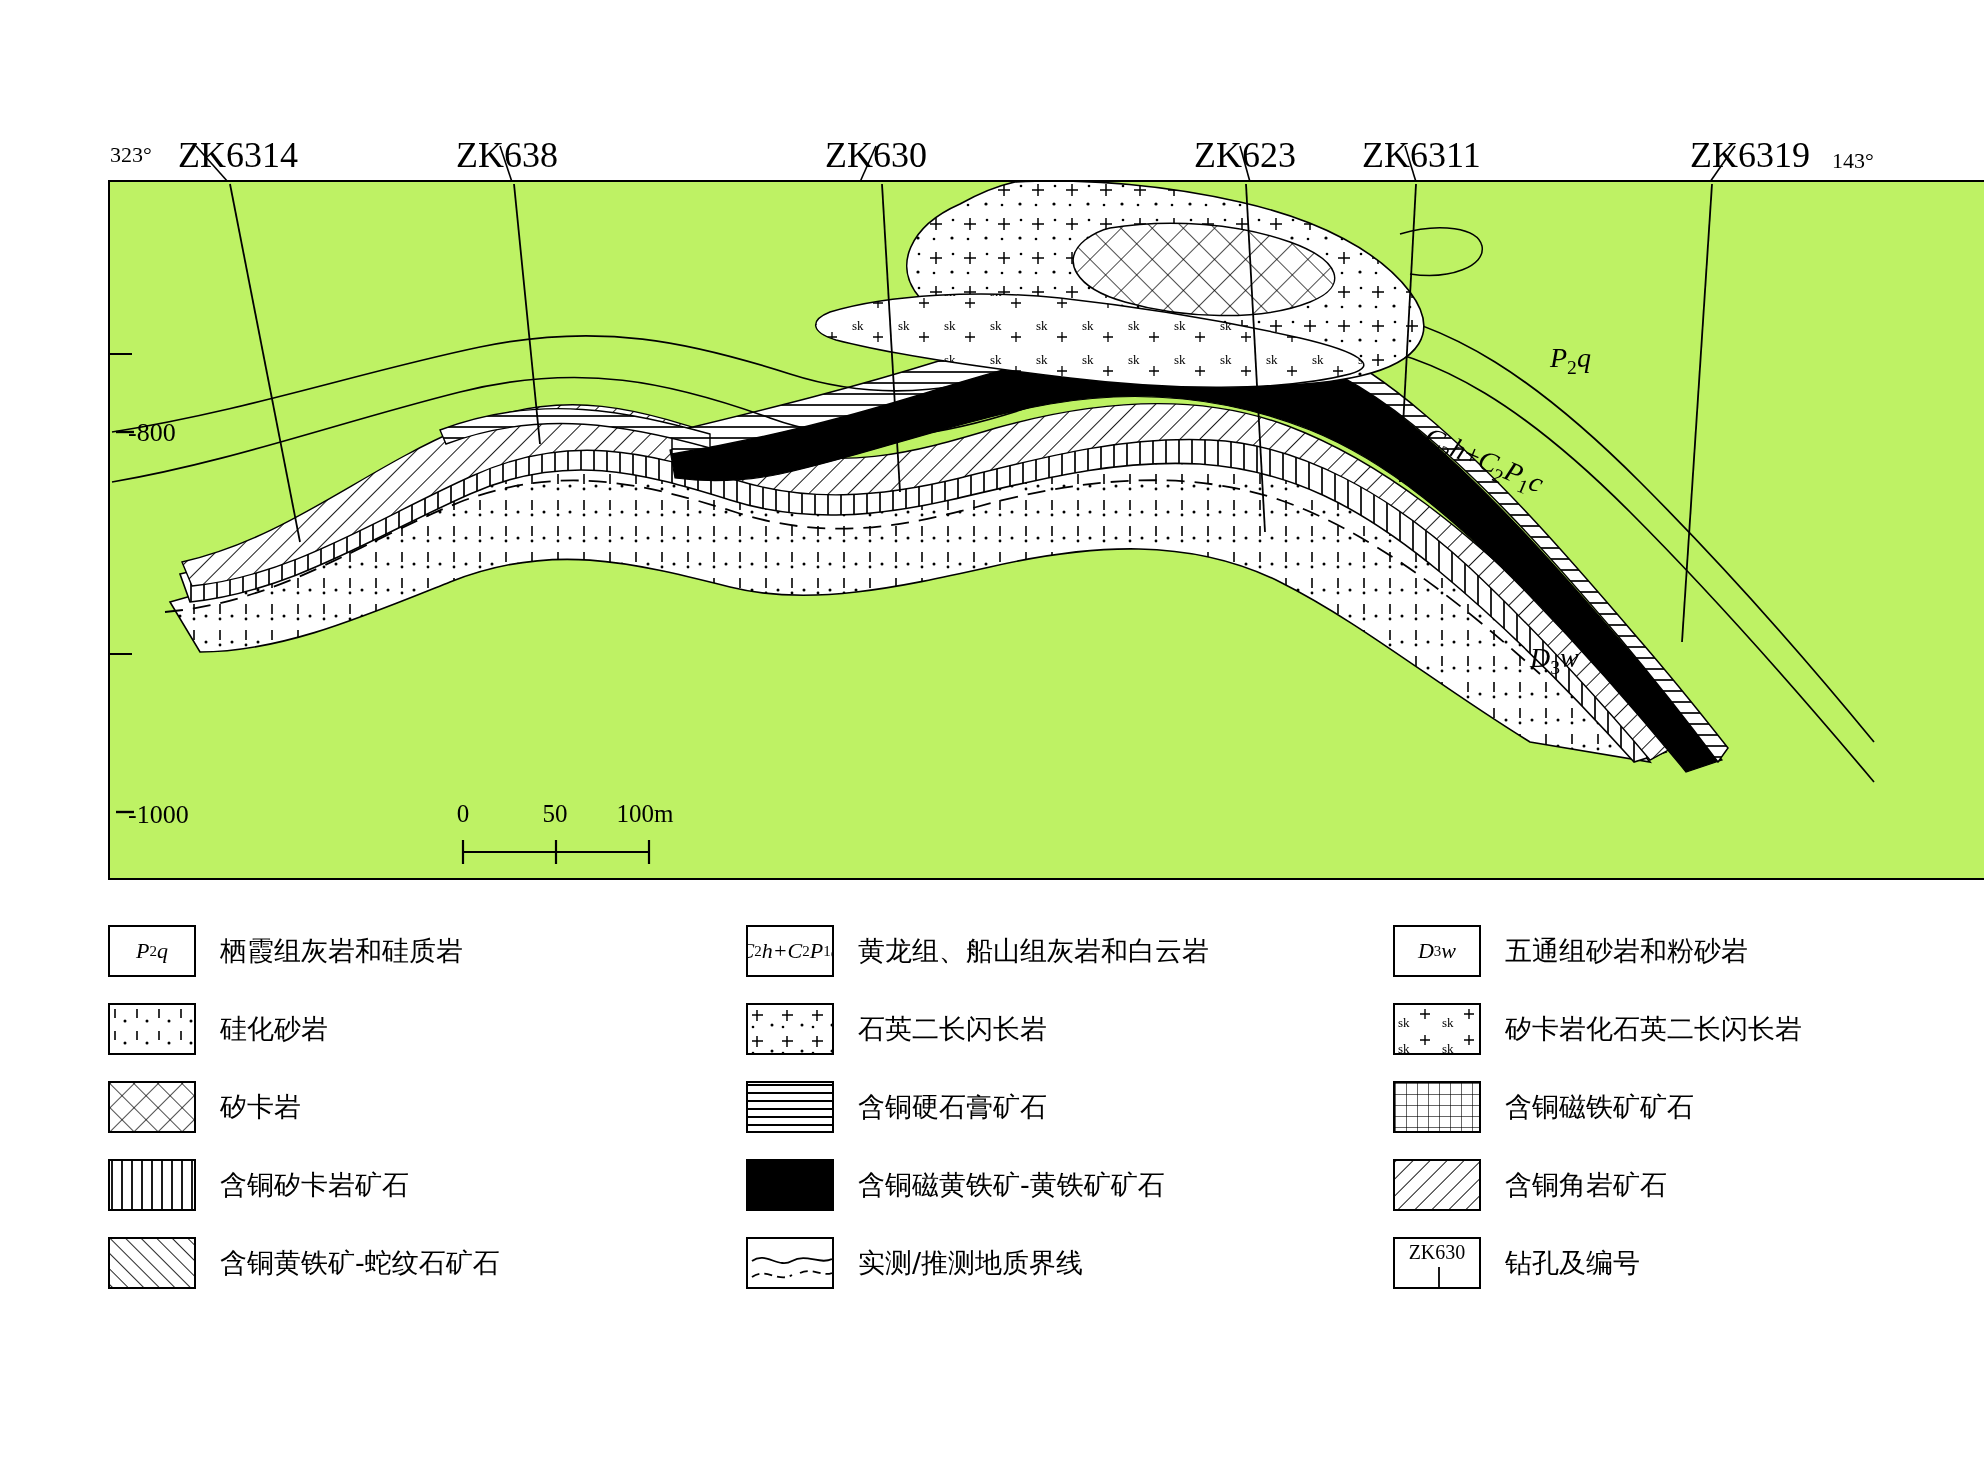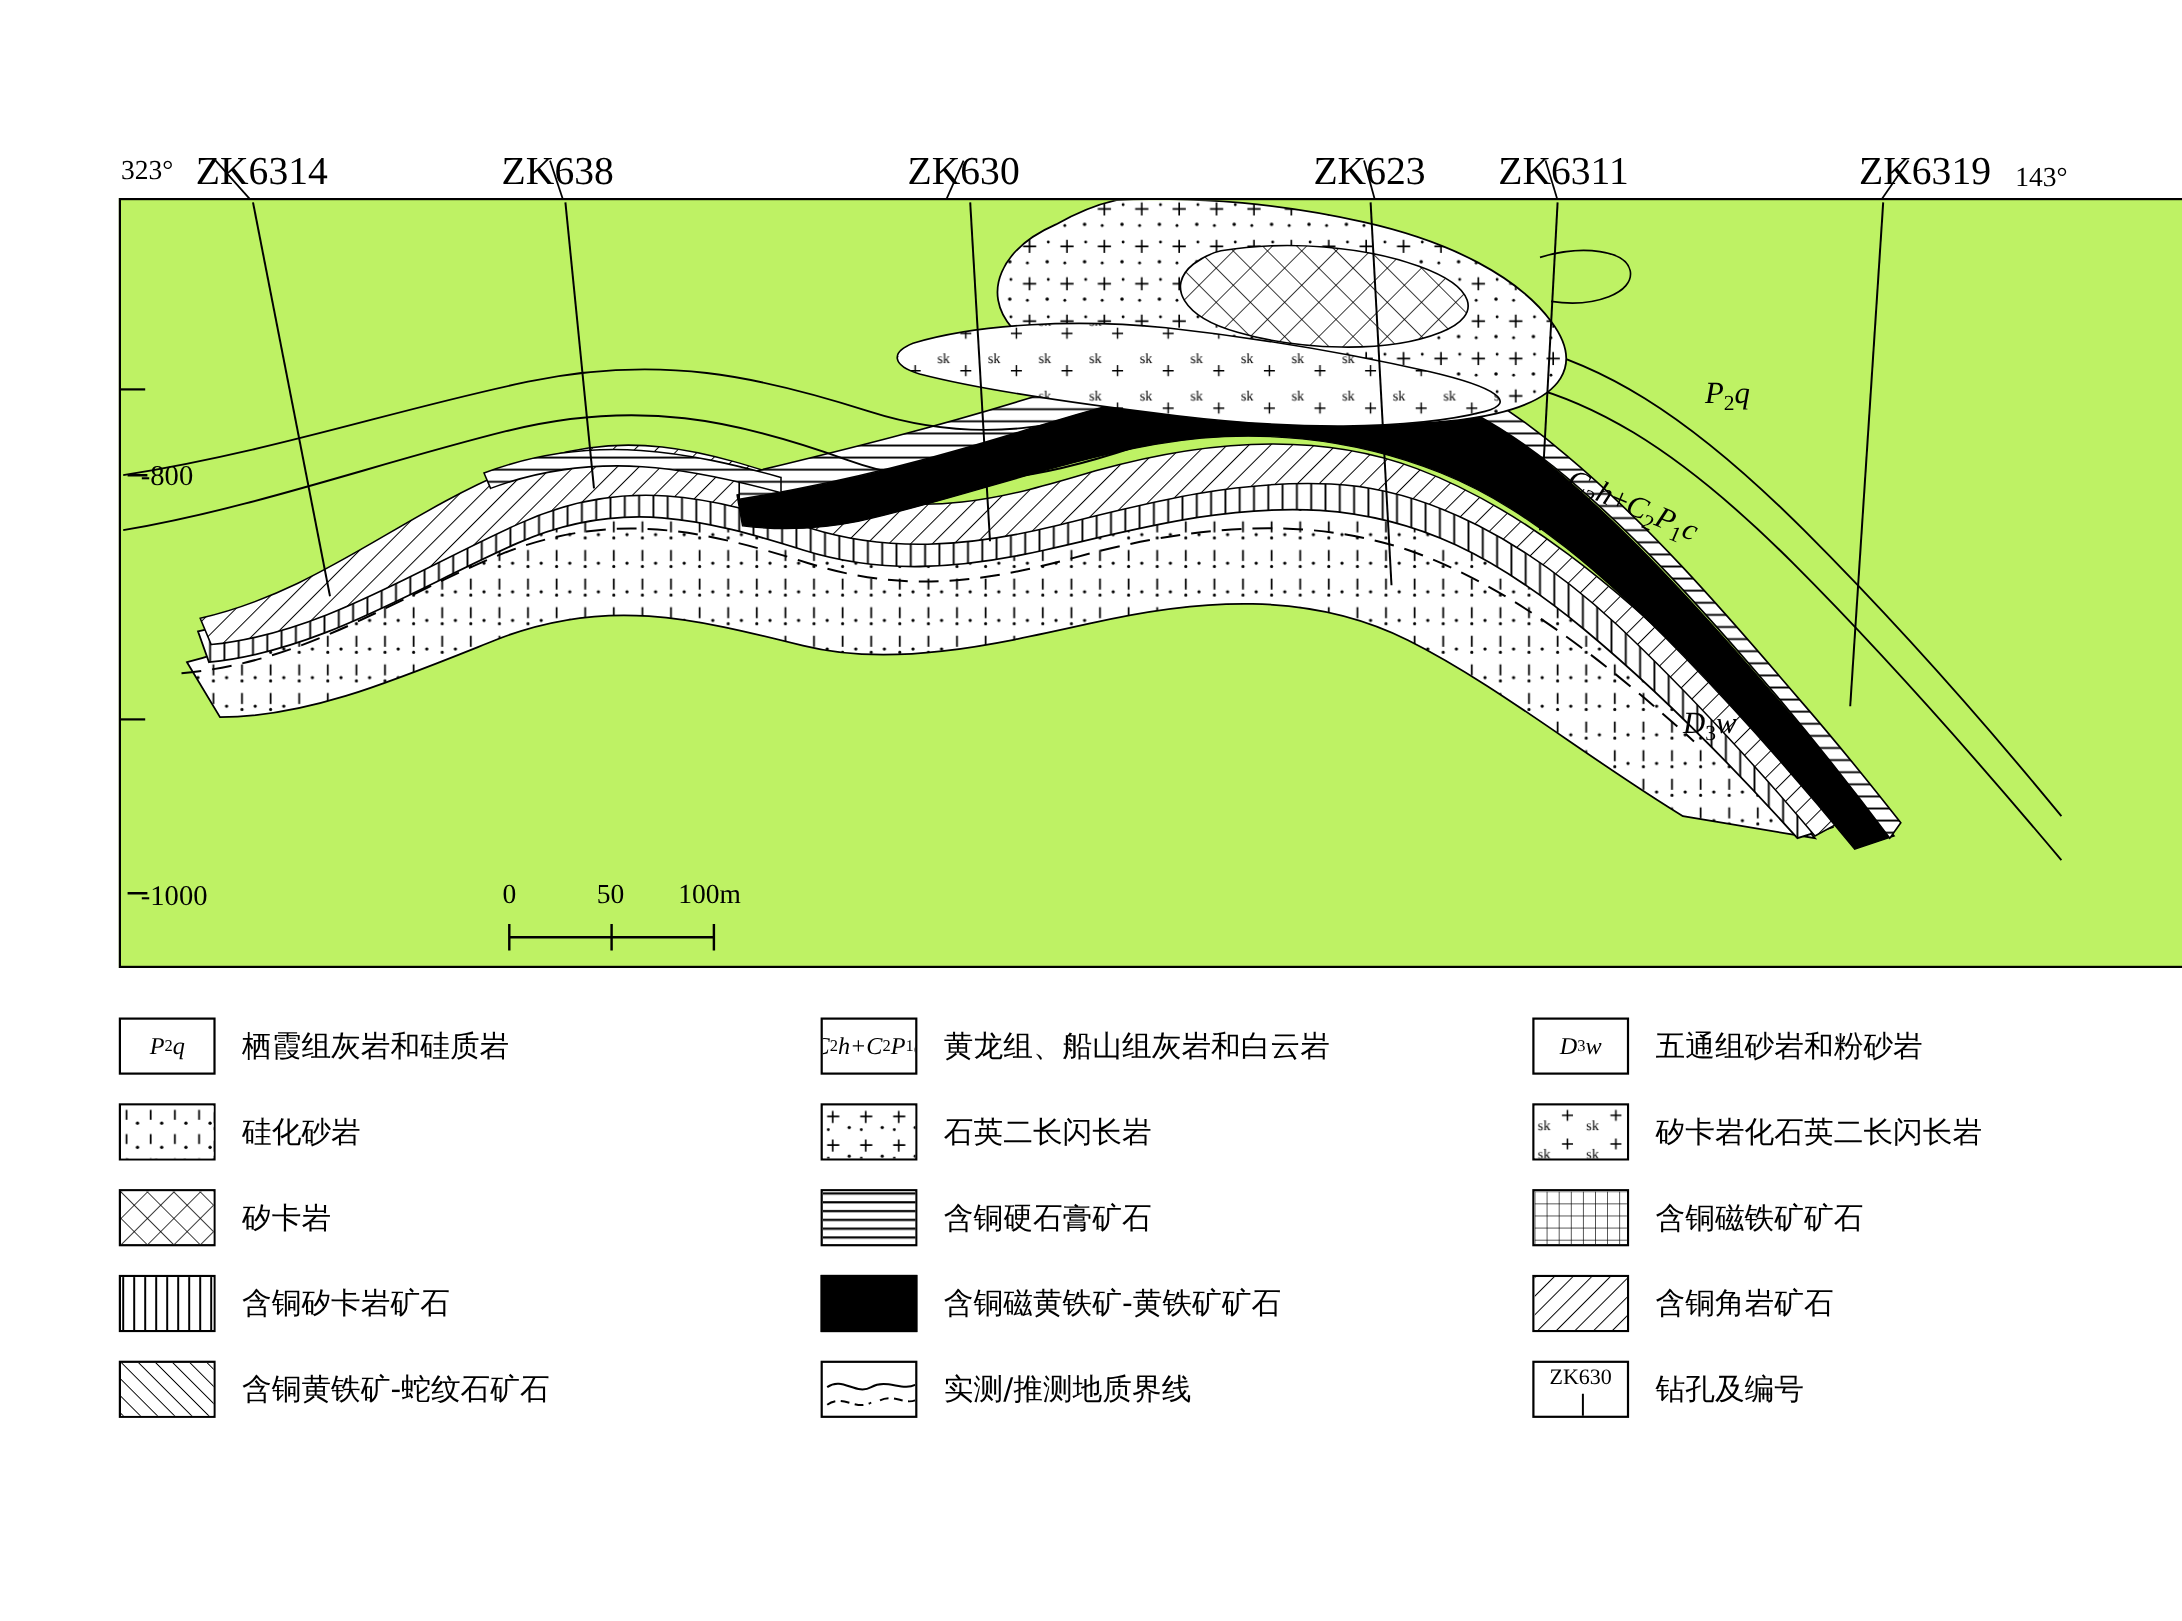--- a/index.html
+++ b/index.html
@@ -41,21 +41,21 @@
 
   
   .bh-label {
     position: absolute;
     font-size: 36px;
     font-family: "Liberation Serif", serif;
     white-space: nowrap;
   }
   .azim-label {
     position: absolute;
-    font-size: 25px;
+    font-size: 22px;
     white-space: nowrap;
   }
 
   
   .depth-label {
     position: absolute;
     font-size: 26px;
     white-space: nowrap;
   }
 

